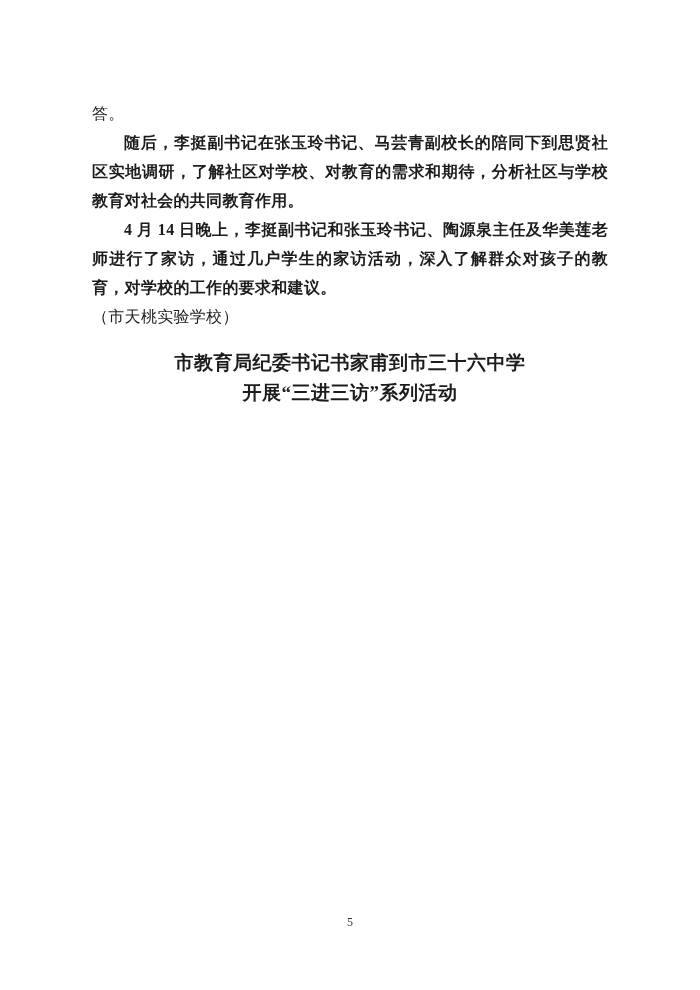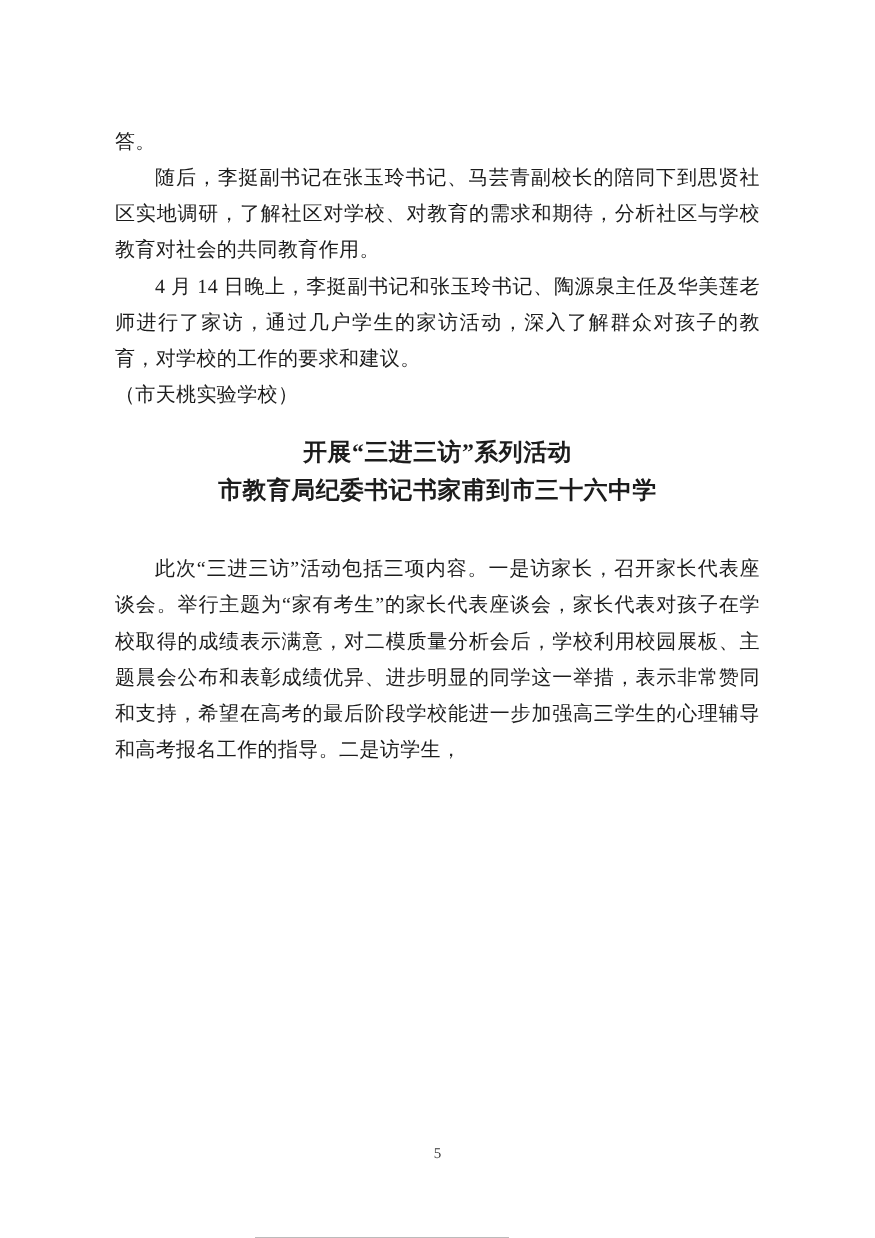--- a/index.html
+++ b/index.html
@@ -25,20 +25,21 @@
   }
   .content p {
     margin: 0;
     font-size: 16px;
     line-height: 29px;
     text-align: justify;
     letter-spacing: 0.3px;
   }
   .content p.indent {
     text-indent: 2em;
+    font-weight: bold;
   }
   .signature {
     text-align: center;
     padding-right: 18px;
   }
   .article-title {
     margin: 17px 0 33px 0;
   }
   .article-title p {
     text-align: center;
@@ -67,23 +68,22 @@
     <p>答。</p>
 
     <p class="indent">随后，李挺副书记在张玉玲书记、马芸青副校长的陪同下到思贤社区实地调研，了解社区对学校、对教育的需求和期待，分析社区与学校教育对社会的共同教育作用。</p>
 
     <p class="indent">4 月 14 日晚上，李挺副书记和张玉玲书记、陶源泉主任及华美莲老师进行了家访，通过几户学生的家访活动，深入了解群众对孩子的教育，对学校的工作的要求和建议。</p>
 
 
     <p class="signature">（市天桃实验学校）</p>
 
     <div class="article-title">
+      <p>市教育局纪委书记书家甫到市三十六中学</p>
       <p>开展“三进三访”系列活动</p>
-      <p>市教育局纪委书记书家甫到市三十六中学</p>
     </div>
 
 
-    <p class="indent">此次“三进三访”活动包括三项内容。一是访家长，召开家长代表座谈会。举行主题为“家有考生”的家长代表座谈会，家长代表对孩子在学校取得的成绩表示满意，对二模质量分析会后，学校利用校园展板、主题晨会公布和表彰成绩优异、进步明显的同学这一举措，表示非常赞同和支持，希望在高考的最后阶段学校能进一步加强高三学生的心理辅导和高考报名工作的指导。二是访学生，</p>
 
   </div>
 
   <div class="page-number">5</div>
 </div>
 
 </body></html>

